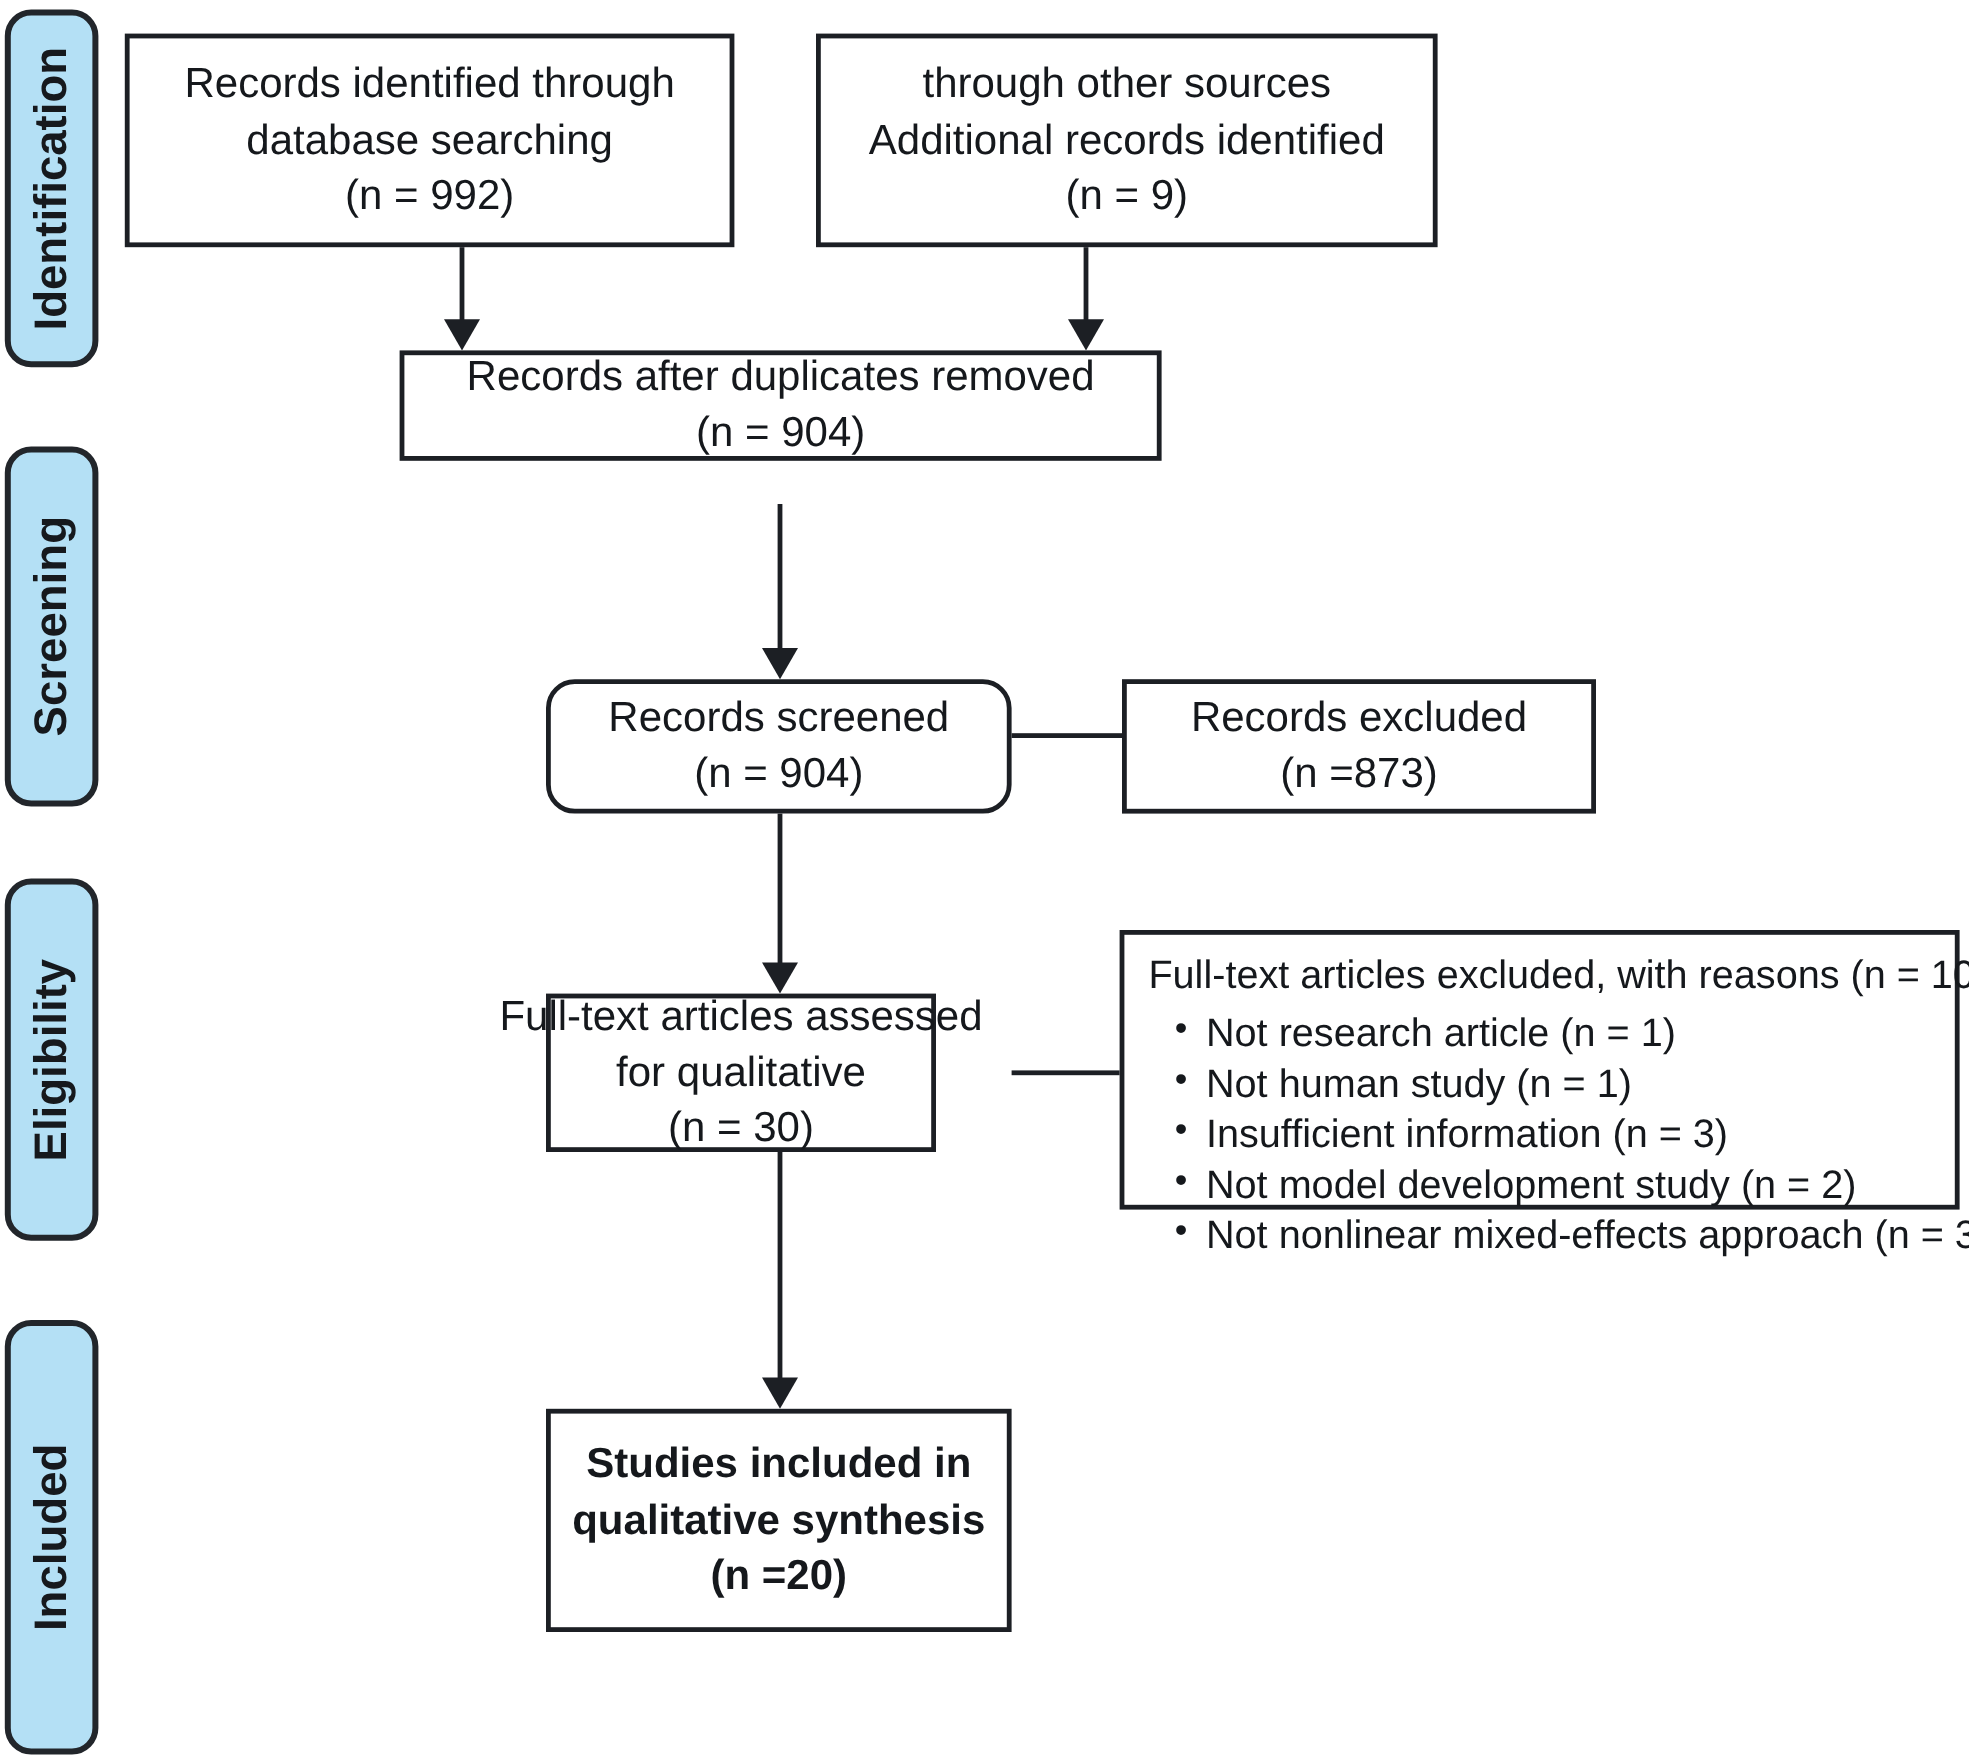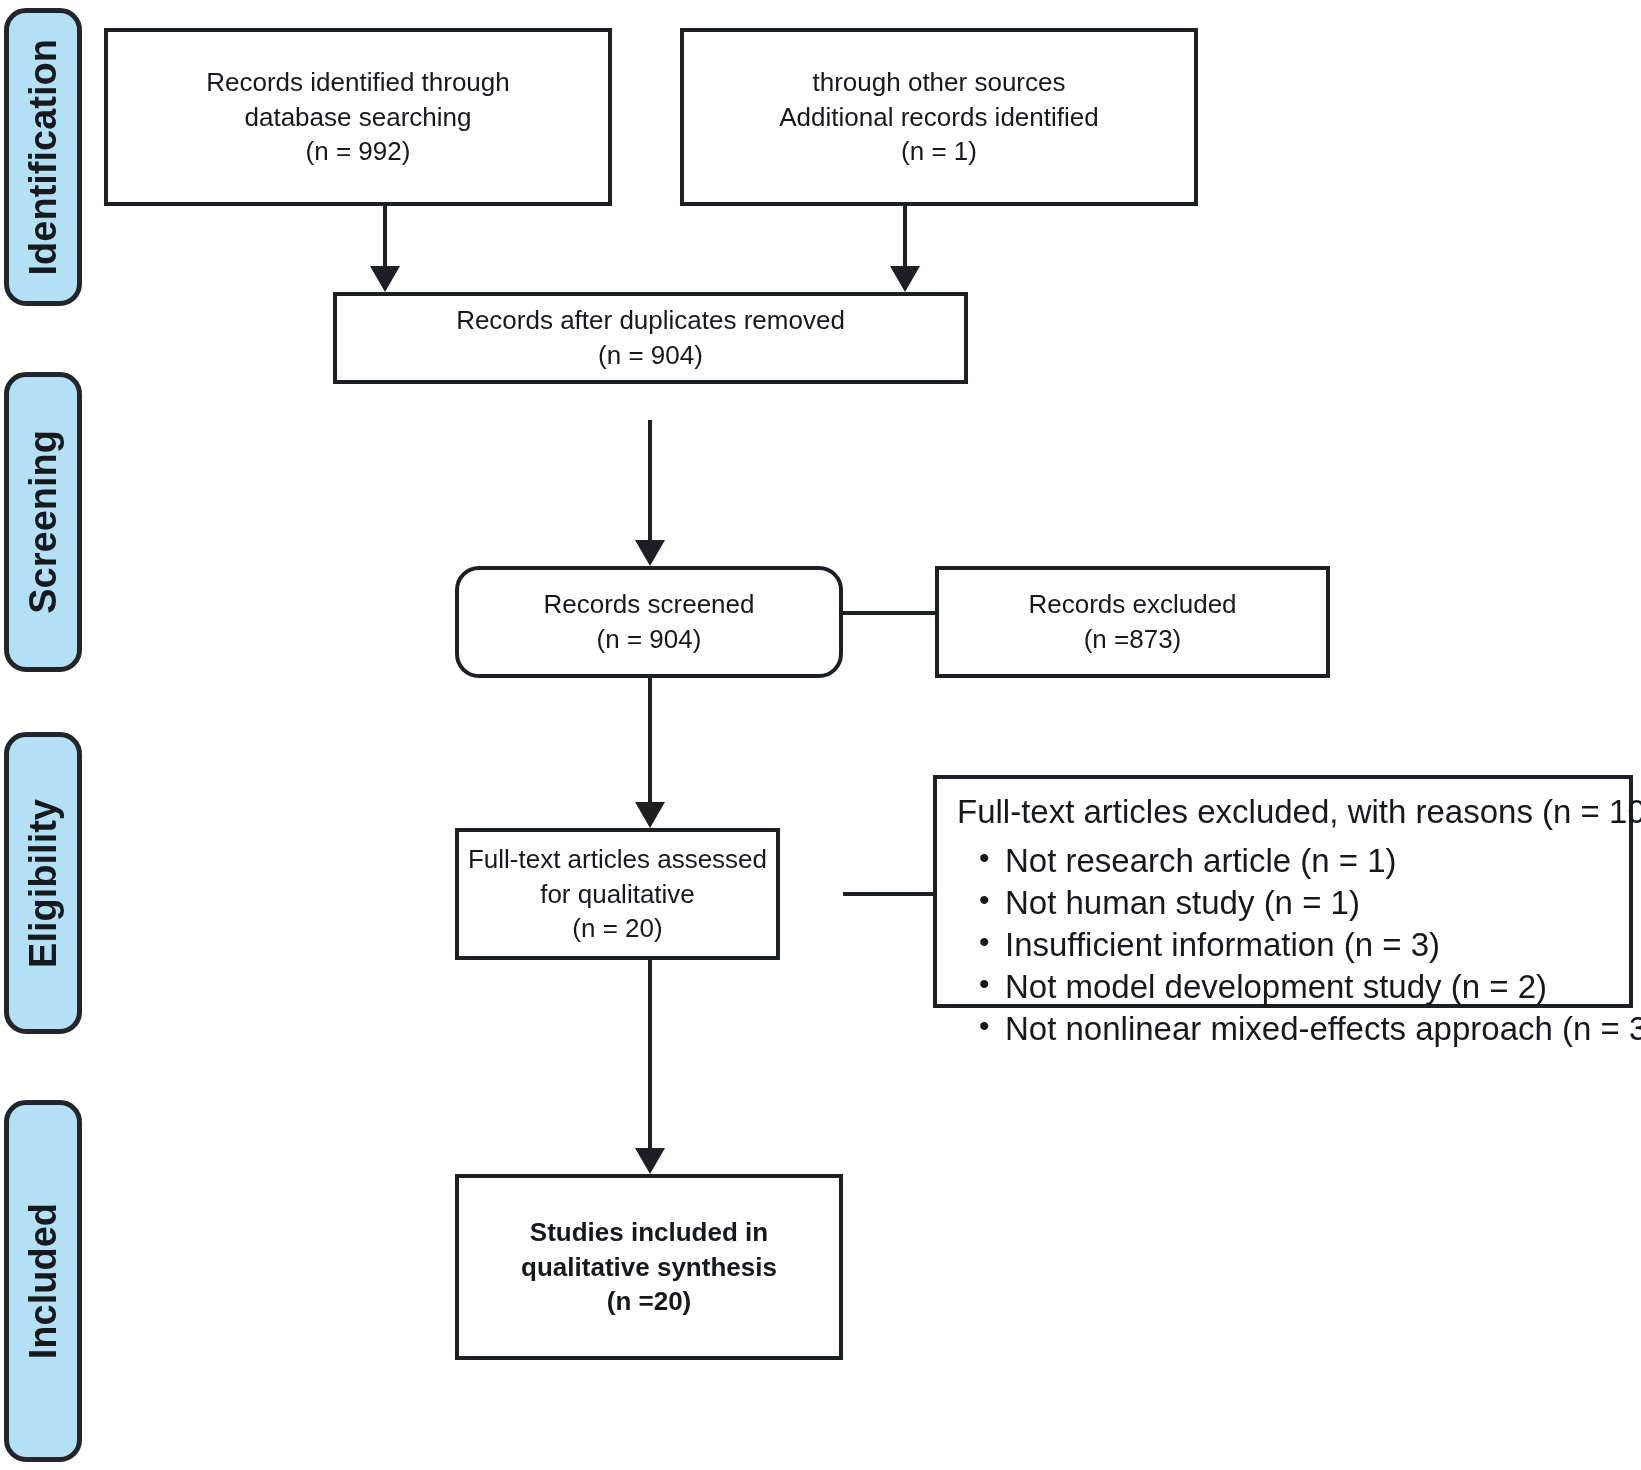--- a/index.html
+++ b/index.html
@@ -42,21 +42,21 @@
     position: absolute;
     background: #ffffff;
     border: 4px solid #1c1f24;
     box-sizing: border-box;
     display: flex;
     flex-direction: column;
     align-items: center;
     justify-content: center;
     text-align: center;
     color: #15181c;
-    font-size: 26px;
+    font-size: 35px;
     line-height: 1.33;
   }
   .box .ln { display: block; white-space: nowrap; }
 
   
   .box.reasons {
     align-items: flex-start;
     justify-content: flex-start;
     text-align: left;
     padding: 16px 18px 14px 20px;
@@ -133,21 +133,21 @@
 
   <div class="box" style="left:104px; top:28px; width:508px; height:178px;">
     <span class="ln">Records identified through</span>
     <span class="ln">database searching</span>
     <span class="ln">(n = 992)</span>
   </div>
 
   <div class="box" style="left:680px; top:28px; width:518px; height:178px;">
     <span class="ln">through other sources</span>
     <span class="ln">Additional records identified</span>
-    <span class="ln">(n = 1)</span>
+    <span class="ln">(n = 9)</span>
   </div>
 
   <div class="vline" style="left:383px; top:206px; height:62px;"></div>
   <div class="arrow-down" style="left:370px; top:266px;"></div>
 
   <div class="vline" style="left:903px; top:206px; height:62px;"></div>
   <div class="arrow-down" style="left:890px; top:266px;"></div>
 
   <div class="box" style="left:333px; top:292px; width:635px; height:92px;">
     <span class="ln">Records after duplicates removed</span>
@@ -169,21 +169,21 @@
     <span class="ln">Records excluded</span>
     <span class="ln">(n =873)</span>
   </div>
 
   <div class="vline" style="left:648px; top:678px; height:126px;"></div>
   <div class="arrow-down" style="left:635px; top:802px;"></div>
 
   <div class="box" style="left:455px; top:828px; width:325px; height:132px;">
     <span class="ln">Full-text articles assessed</span>
     <span class="ln">for qualitative</span>
-    <span class="ln">(n = 20)</span>
+    <span class="ln">(n = 30)</span>
   </div>
 
   <div class="hline" style="left:843px; top:892px; width:98px;"></div>
   <div class="arrow-right" style="left:935px; top:879px;"></div>
 
   <div class="box reasons" style="left:933px; top:775px; width:700px; height:233px;">
     <span class="hdr">Full-text articles excluded, with reasons (n = 10)</span>
     <ul>
       <li>Not research article (n = 1)</li>
       <li>Not human study (n = 1)</li>

